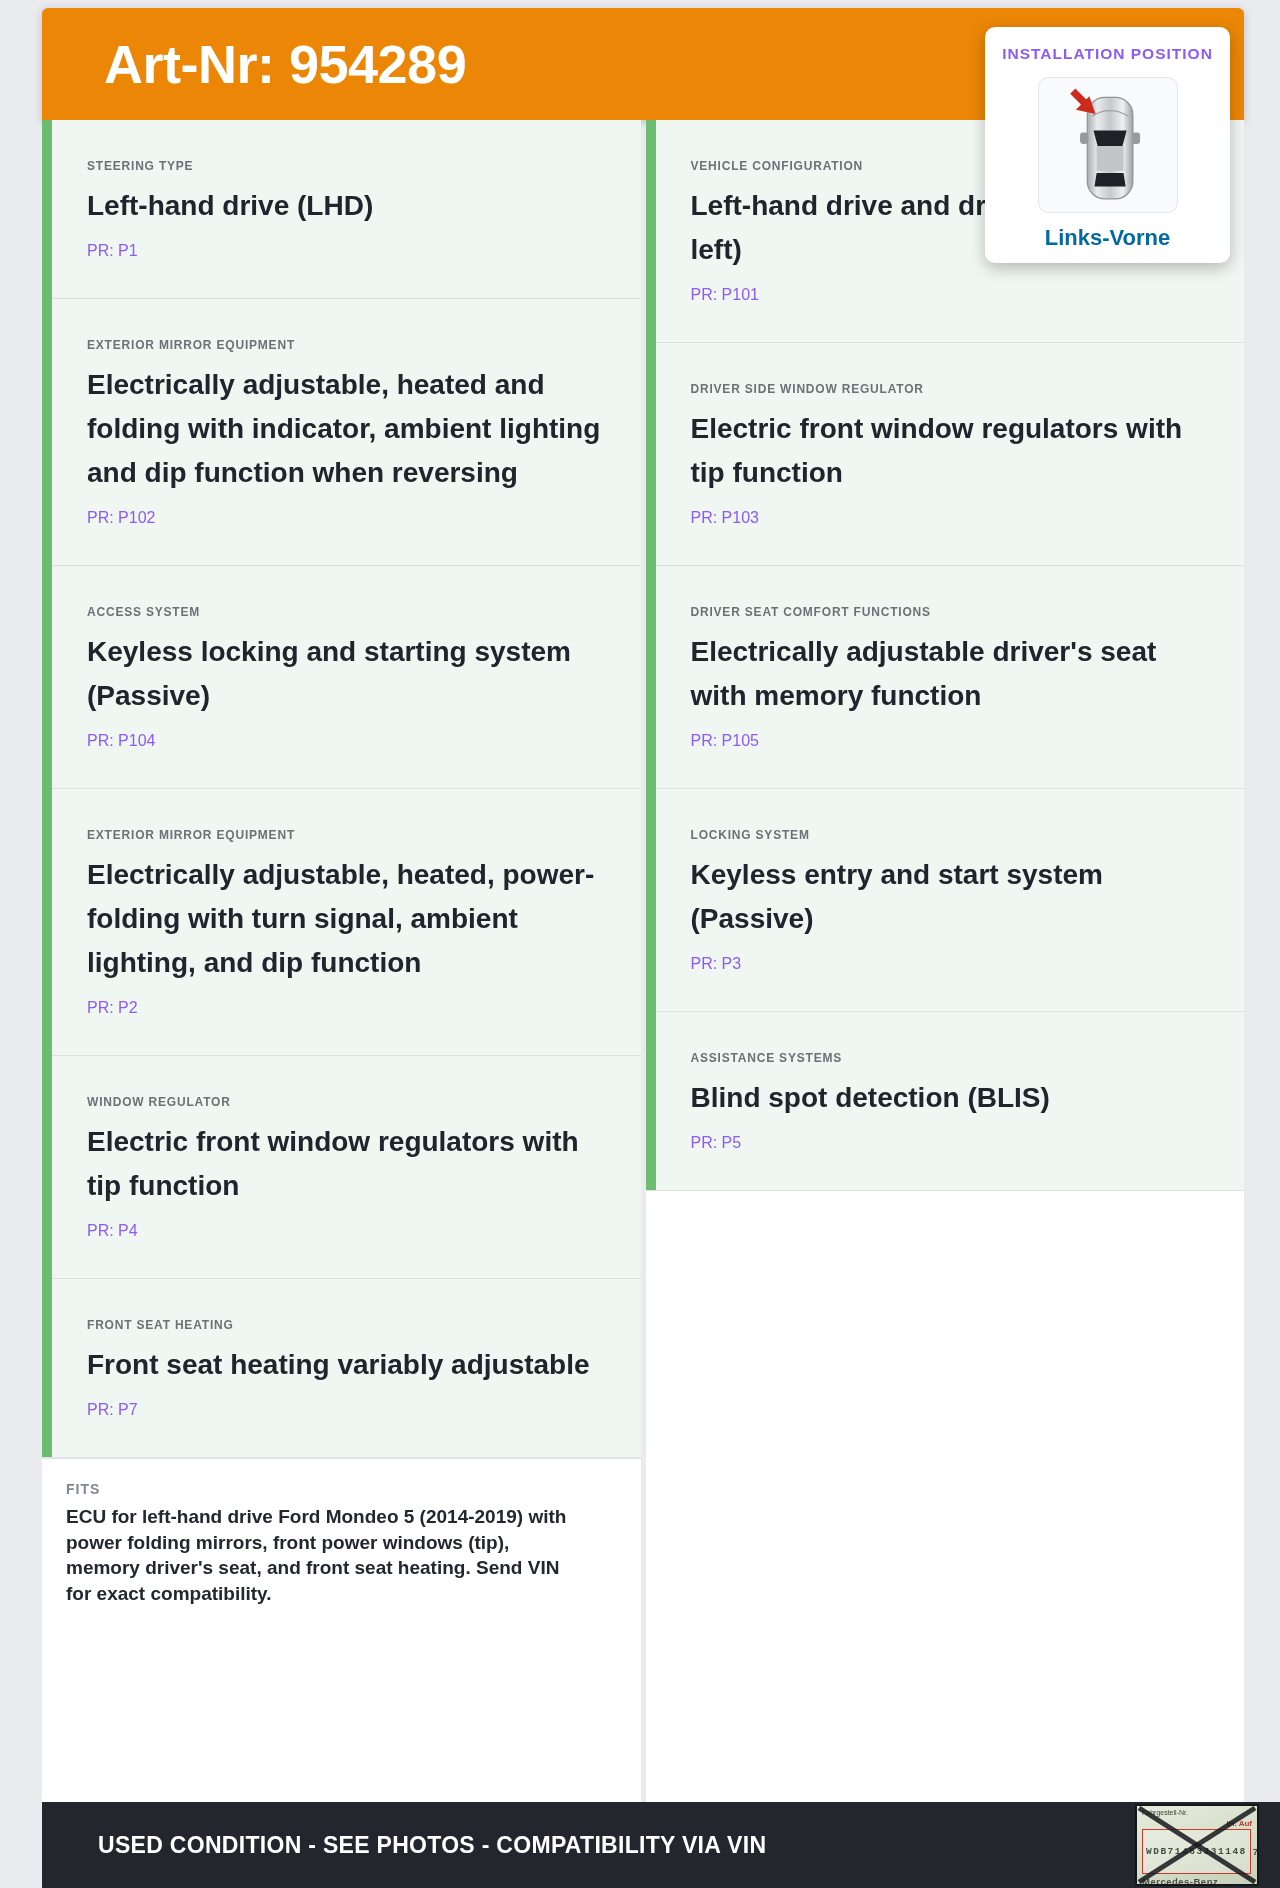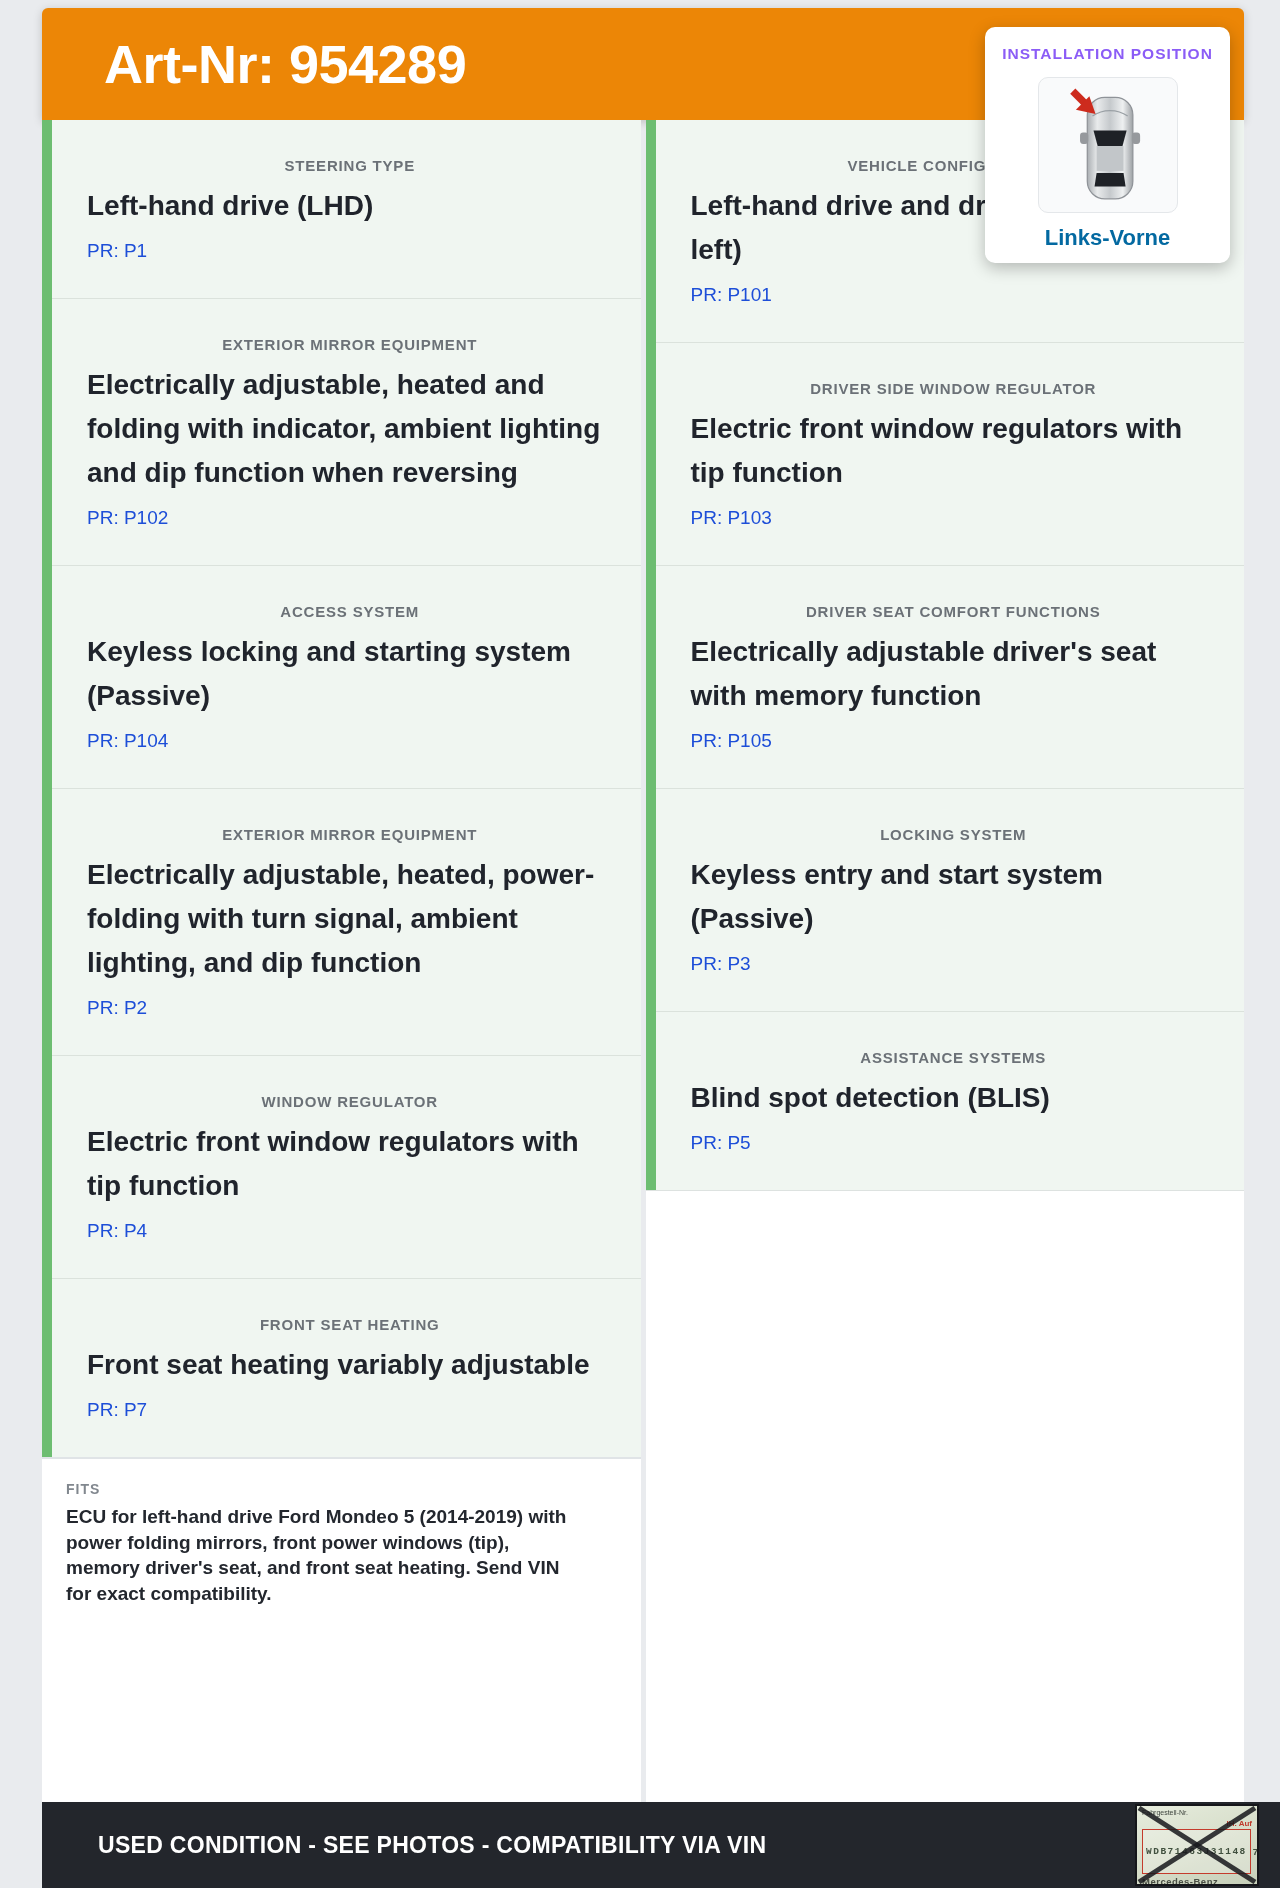--- a/index.html
+++ b/index.html
@@ -29,29 +29,29 @@
   .col { flex:1 1 0; display:flex; flex-direction:column; min-width:0; }
 
   .feature-group {
     background:#f0f6f1;
     border-left:10px solid #6dbd71;
   }
   .feature-card { padding:36px 28px 34px 35px; }
   .feature-card + .feature-card { border-top:1px solid #dbe2dc; }
 
   .feature-label {
-    font-size:15px; font-weight:700; letter-spacing:.8px;
+    font-size:12px; font-weight:700; letter-spacing:.8px;
     color:#6b7177; text-transform:uppercase;
-    line-height:20px; margin-bottom:8px;text-align:center;
+    line-height:20px; margin-bottom:8px;
   }
   .feature-title {
     font-size:28px; font-weight:700; color:#20242c;
     line-height:44px; margin-bottom:10px; max-width:524px;
   }
-  .feature-pr { font-size:19px; line-height:26px; color:#1d4ed8; }
+  .feature-pr { font-size:16px; line-height:26px; color:#8b5cf6; }
 
   
   .fits-card {
     flex:1 1 auto; background:#ffffff;
     border-top:2px solid #e0e4e7;
     padding:22px 24px 24px 24px;
   }
   .fits-label {
     font-size:14px; font-weight:700; letter-spacing:1px;
     color:#81878e; margin-bottom:7px;

